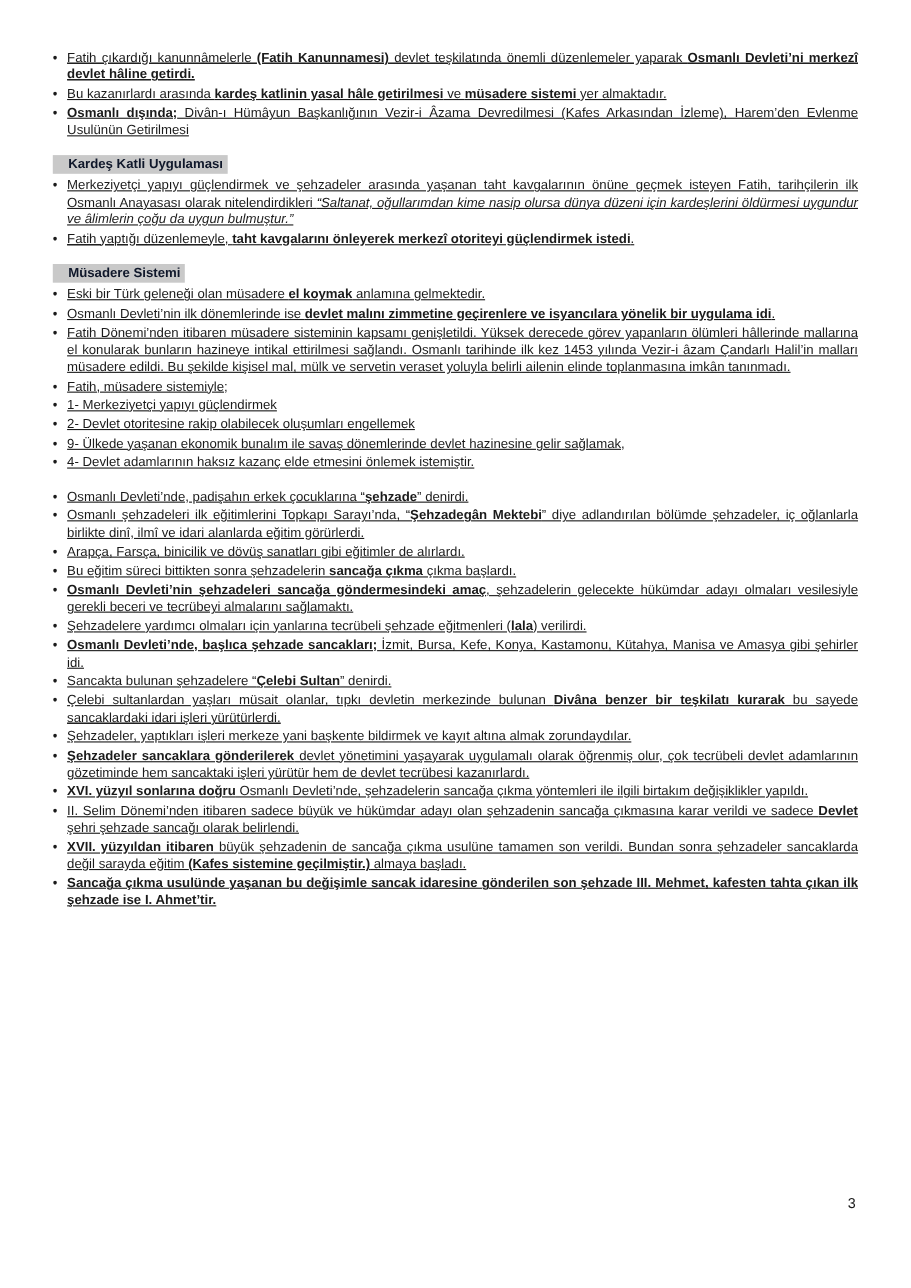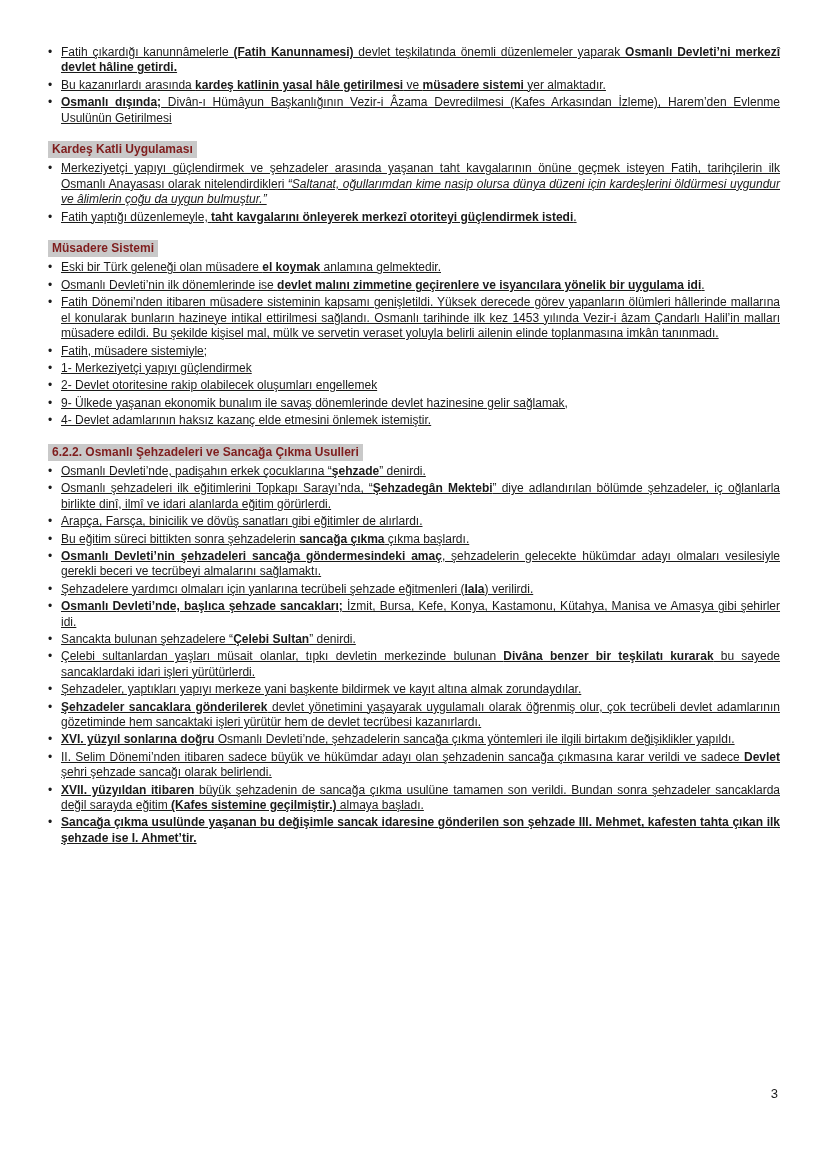--- a/index.html
+++ b/index.html
@@ -17,23 +17,23 @@
   .content {
     position: absolute;
     top: 45px;
     left: 48px;
     right: 48px;
   }
   .doc-section { margin: 0; }
   .section-heading {
     display: inline-block;
     background: #c9c9c9;
-    color: #7f1d1d;
+    color: #0f172a;
     font-weight: bold;
-    padding: 1px 4px 1px 4px;
+    padding: 1px 4px 1px 14px;
     margin-top: 15px;
     margin-bottom: 3px;
   }
   .doc-section:first-child .section-heading { margin-top: 0; }
   .bullet { display: flex; }
   .bullet + .bullet { margin-top: 2px; }
   .marker { flex: 0 0 13px; width: 13px; }
   .btext { flex: 1; text-align: justify; text-decoration: underline; }
   .r-b { font-weight: bold; }
   .r-u { text-decoration: underline; }
@@ -90,21 +90,21 @@
         </div><div class="bullet">
           <span class="marker">•</span>
           <span class="btext"><span>2- Devlet otoritesine rakip olabilecek oluşumları engellemek</span></span>
         </div><div class="bullet">
           <span class="marker">•</span>
           <span class="btext"><span>9- Ülkede yaşanan ekonomik bunalım ile savaş dönemlerinde devlet hazinesine gelir sağlamak,</span></span>
         </div><div class="bullet">
           <span class="marker">•</span>
           <span class="btext"><span>4- Devlet adamlarının haksız kazanç elde etmesini önlemek istemiştir.</span></span>
         </div></section>
-      <section class="doc-section"><div class="section-heading">6.2.2. Osmanlı Şehzadeleri ve Sancağa Çıkma Usulleri</div><br><div class="bullet">
+      <section class="doc-section"><br><div class="bullet">
           <span class="marker">•</span>
           <span class="btext"><span>Osmanlı Devleti’nde, padişahın erkek çocuklarına “</span><span class="r-b">şehzade</span><span>” denirdi.</span></span>
         </div><div class="bullet">
           <span class="marker">•</span>
           <span class="btext"><span>Osmanlı şehzadeleri ilk eğitimlerini Topkapı Sarayı’nda, “</span><span class="r-b">Şehzadegân Mektebi</span><span>” diye adlandırılan bölümde şehzadeler, iç oğlanlarla birlikte dinî, ilmî ve idari alanlarda eğitim görürlerdi.</span></span>
         </div><div class="bullet">
           <span class="marker">•</span>
           <span class="btext"><span>Arapça, Farsça, binicilik ve dövüş sanatları gibi eğitimler de alırlardı.</span></span>
         </div><div class="bullet">
           <span class="marker">•</span>
@@ -119,21 +119,21 @@
           <span class="marker">•</span>
           <span class="btext"><span class="r-b">Osmanlı Devleti’nde, başlıca şehzade sancakları;</span><span> İzmit, Bursa, Kefe, Konya, Kastamonu, Kütahya, Manisa ve Amasya gibi şehirler idi.</span></span>
         </div><div class="bullet">
           <span class="marker">•</span>
           <span class="btext"><span>Sancakta bulunan şehzadelere “</span><span class="r-b">Çelebi Sultan</span><span>” denirdi.</span></span>
         </div><div class="bullet">
           <span class="marker">•</span>
           <span class="btext"><span>Çelebi sultanlardan yaşları müsait olanlar, tıpkı devletin merkezinde bulunan </span><span class="r-b">Divâna benzer bir teşkilatı kurarak</span><span> bu sayede </span><span class="r-u">sancaklardaki idari işleri yürütürlerdi.</span></span>
         </div><div class="bullet">
           <span class="marker">•</span>
-          <span class="btext"><span>Şehzadeler, yaptıkları yapıyı merkeze yani başkente bildirmek ve kayıt altına almak zorundaydılar.</span></span>
+          <span class="btext"><span>Şehzadeler, yaptıkları işleri merkeze yani başkente bildirmek ve kayıt altına almak zorundaydılar.</span></span>
         </div><div class="bullet">
           <span class="marker">•</span>
           <span class="btext"><span class="r-b">Şehzadeler sancaklara gönderilerek</span><span> devlet yönetimini yaşayarak uygulamalı olarak öğrenmiş olur, çok tecrübeli devlet adamlarının gözetiminde hem sancaktaki işleri yürütür hem de devlet tecrübesi kazanırlardı.</span></span>
         </div><div class="bullet">
           <span class="marker">•</span>
           <span class="btext"><span class="r-b">XVI. yüzyıl sonlarına doğru</span><span> Osmanlı Devleti’nde, şehzadelerin sancağa çıkma yöntemleri ile ilgili birtakım değişiklikler yapıldı.</span></span>
         </div><div class="bullet">
           <span class="marker">•</span>
           <span class="btext"><span>II. Selim Dönemi’nden itibaren sadece büyük ve hükümdar adayı olan şehzadenin sancağa çıkmasına karar verildi ve sadece </span><span class="r-b">Devlet</span><span> şehri şehzade sancağı olarak belirlendi.</span></span>
         </div><div class="bullet">

